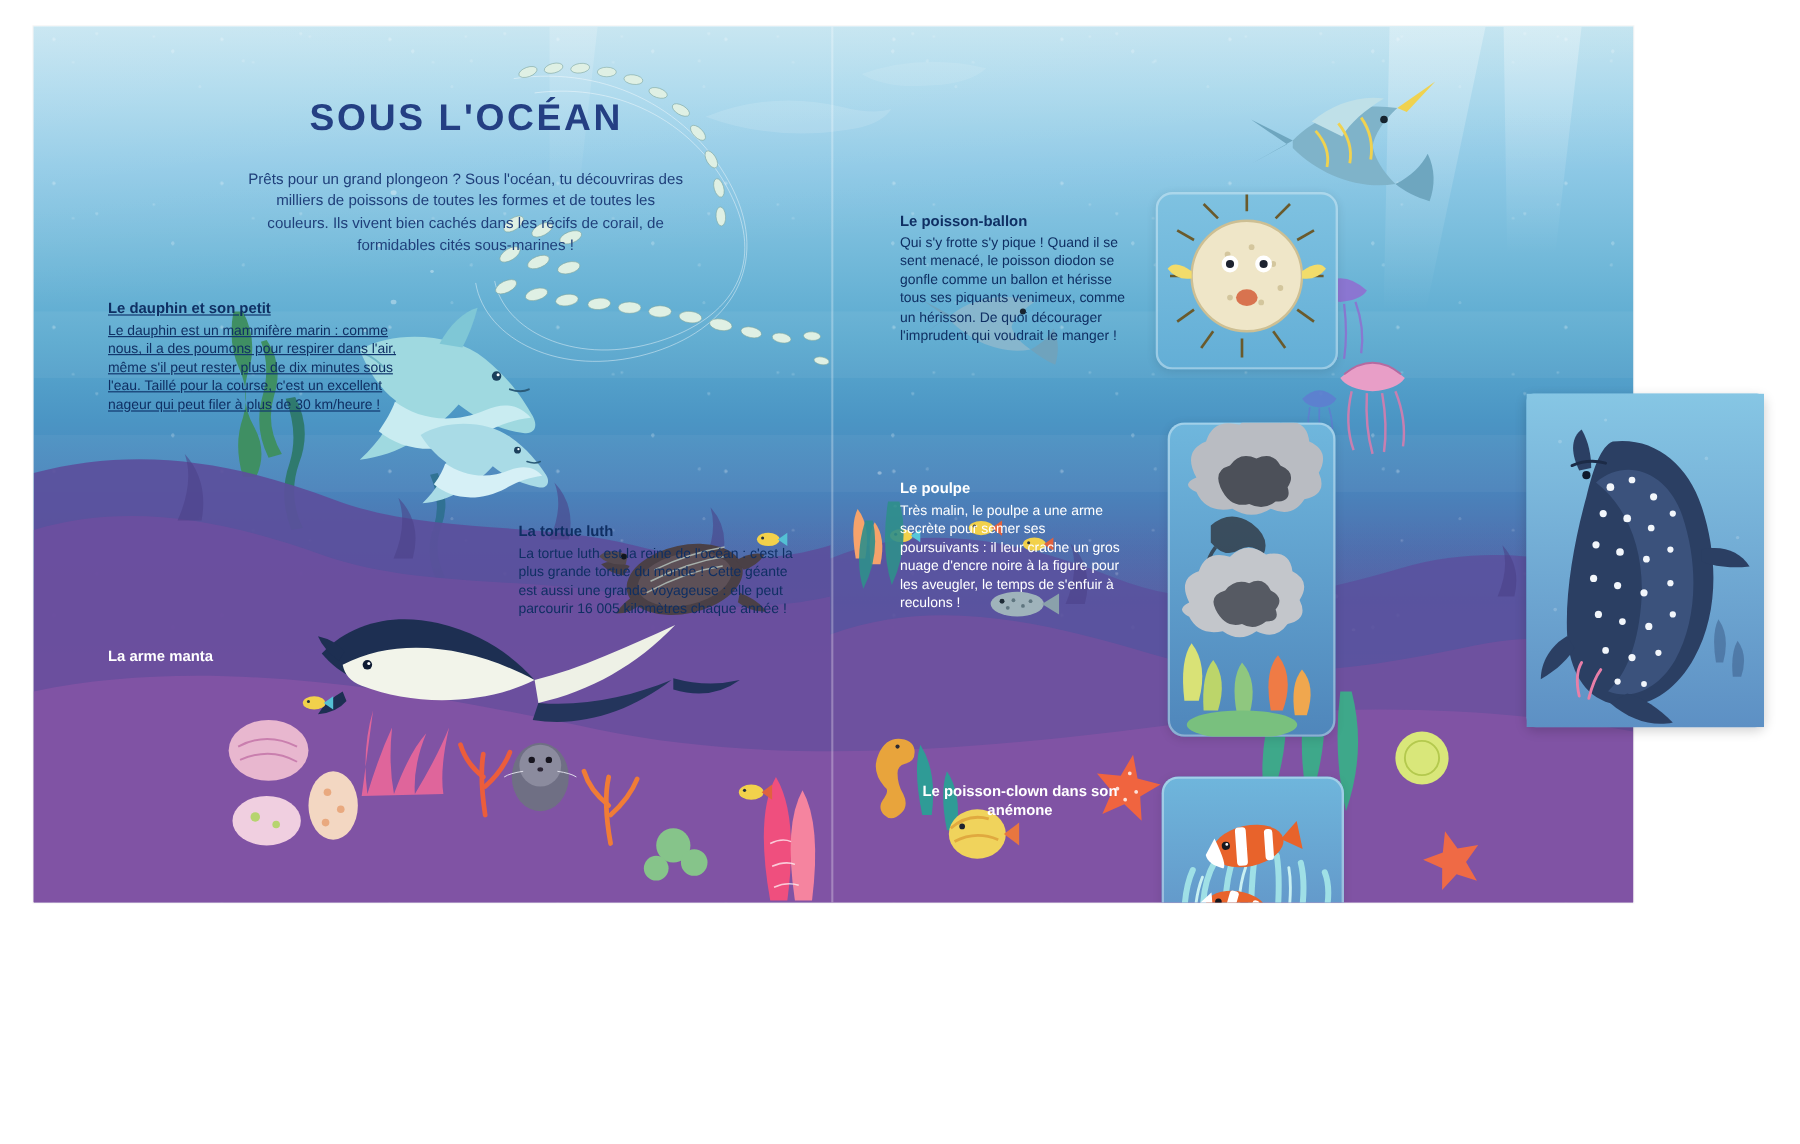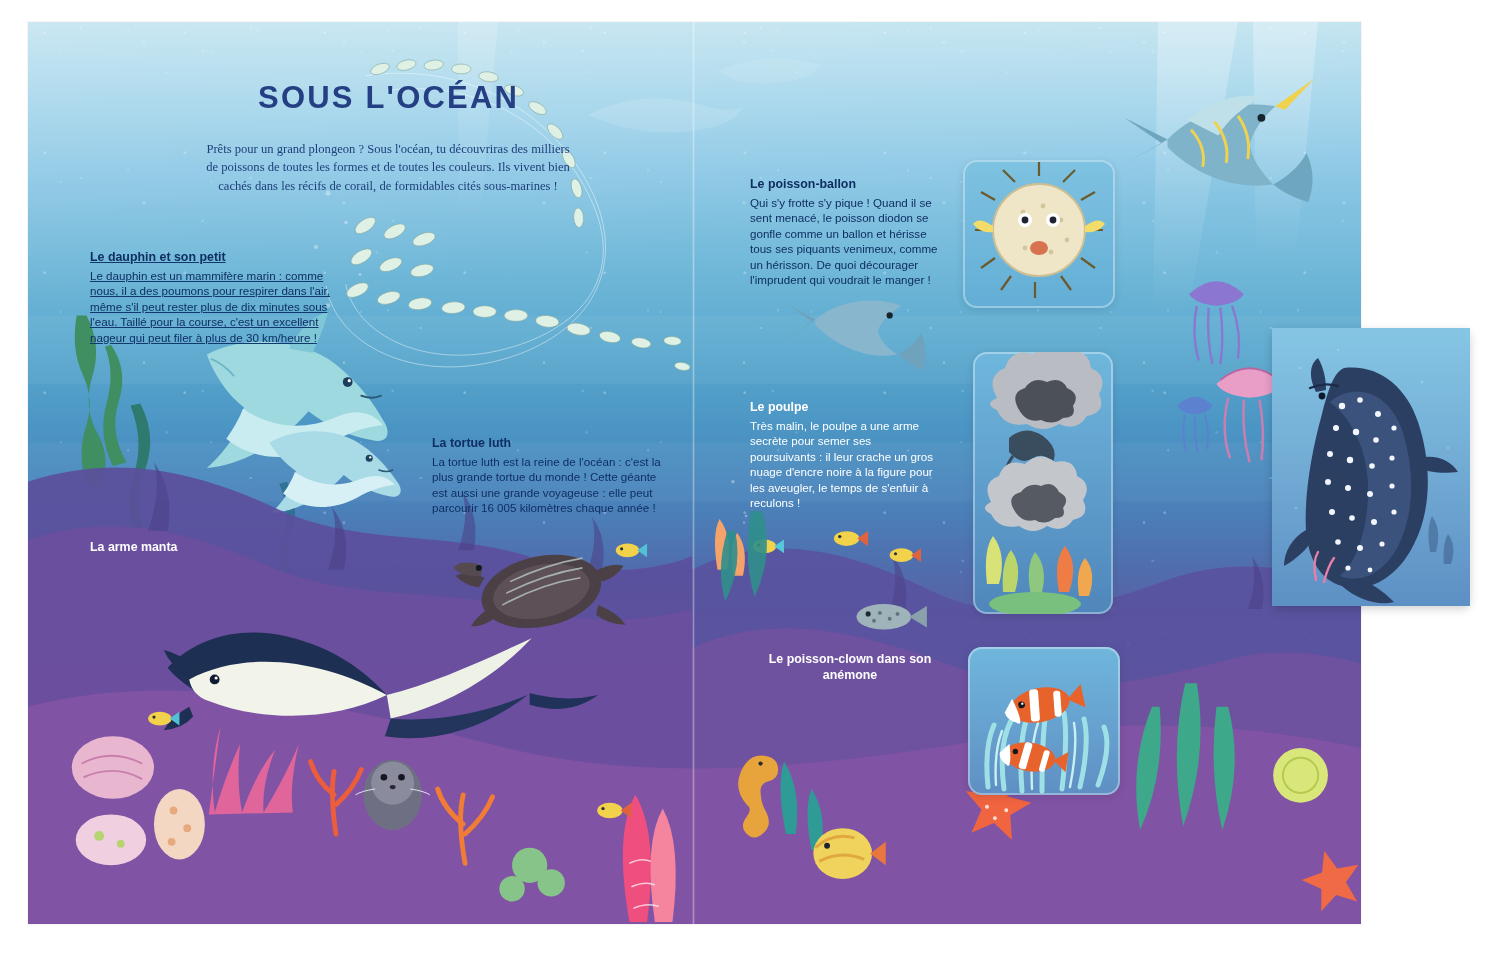--- a/index.html
+++ b/index.html
@@ -2,21 +2,21 @@
 <html lang="fr"><head>
 <meta charset="utf-8">
 <style>
   html,body{margin:0;padding:0;background:#ffffff;}
   body{width:1500px;height:953px;overflow:hidden;font-family:"Liberation Sans",sans-serif;}
 
   #page{position:relative;width:1500px;height:953px;background:#ffffff;}
 
   
   .spread{
-    position:absolute;left:28px;top:22px;width:1333px;height:902px;
+    position:absolute;left:28px;top:22px;width:1333px;height:730px;
     background:
       
       linear-gradient(175deg, rgba(255,255,255,0.18) 0%, rgba(255,255,255,0) 28%),
       linear-gradient(180deg,
         #bfe2ef 0%,
         #a9d8ec 7%,
         #8ec9e6 16%,
         #74bada 26%,
         #5aa9cf 36%,
         #4b95c4 45%,
@@ -52,21 +52,21 @@
     background:linear-gradient(90deg, rgba(255,255,255,.0), rgba(255,255,255,.35), rgba(255,255,255,.0));
     pointer-events:none;}
 
   
   .title{
     position:absolute;left:230px;top:58px;
     color:#243f83;font-weight:bold;font-size:31px;letter-spacing:2.2px;
   }
   .intro{
     position:absolute;left:175px;top:118px;width:370px;
-    text-align:center;color:#1f3f7a;font-size:12.6px;line-height:1.45;font-family:Liberation Serif, serif;
+    text-align:center;color:#1f3f7a;font-size:12.6px;line-height:1.45;
   }
   .blk{position:absolute;color:#12386f;}
   .blk .h{font-weight:bold;font-size:12.4px;margin-bottom:2px;line-height:1.25;}
   .blk .p{font-size:11.6px;line-height:1.34;}
   .blk.dark .h,.blk.dark .p{color:#0f2f63;}
   .blk.light .h,.blk.light .p{color:#ffffff;}
 
   #blk-dauphin{left:62px;top:228px;width:245px;text-decoration:underline;}
   #blk-tortue{left:404px;top:414px;width:240px;}
   #blk-raie{left:62px;top:518px;width:245px;}

